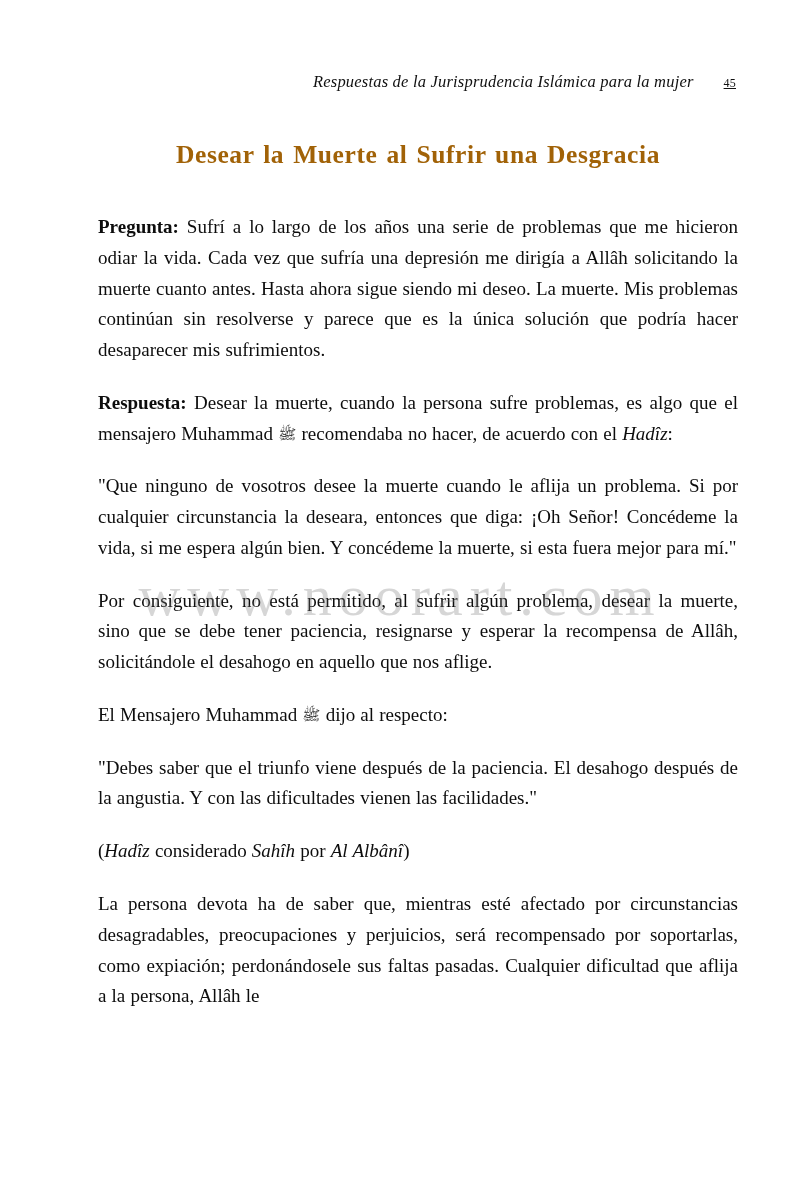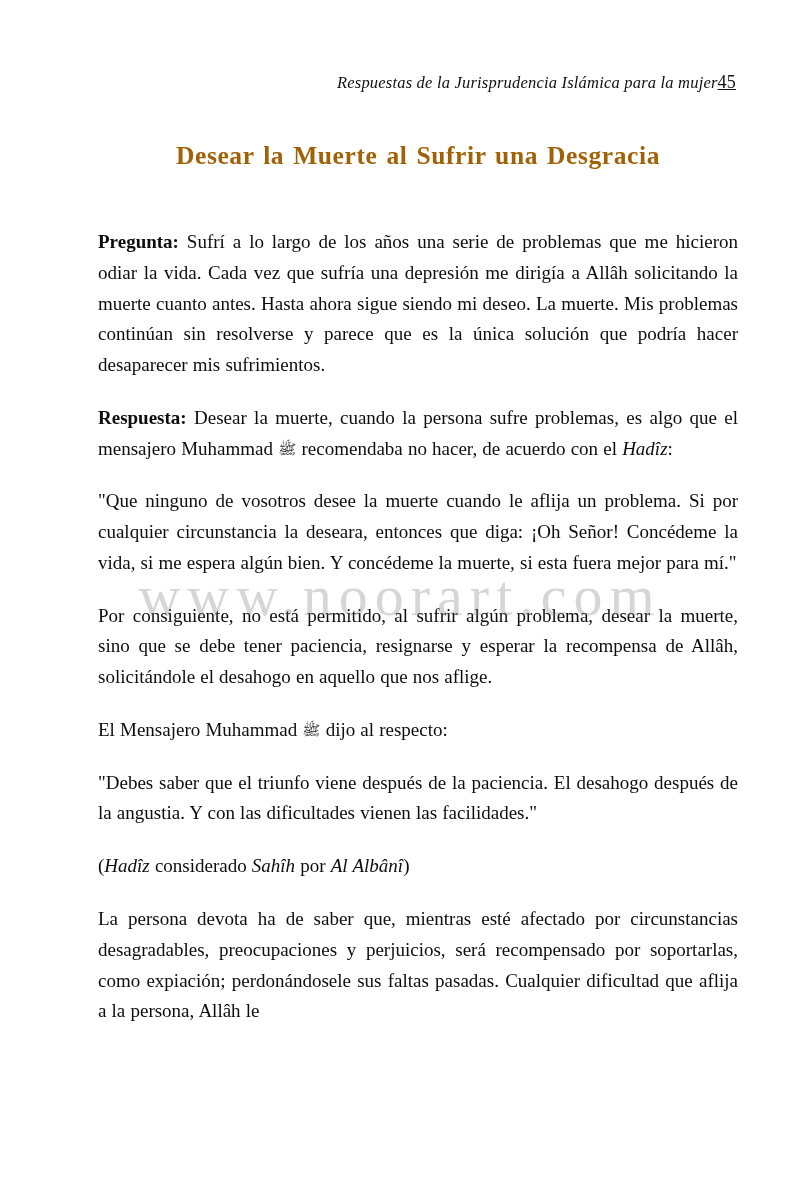--- a/index.html
+++ b/index.html
@@ -38,21 +38,22 @@
     font-size: 16.5px;
     letter-spacing: 0.2px;
     color: #111;
     padding-right: 2px;
   }
   .running-head .rh-title {
     white-space: nowrap;
   }
   .running-head .rh-page {
     font-style: normal;
-    font-size: 18px;
+    margin-left: 30px;
+    font-size: 12px;
     text-decoration: underline;
   }
 
   h1.chapter-title {
     font-size: 25.5px;
     font-weight: bold;
     text-align: center;
     margin: 48px 0 0 0;
     letter-spacing: 0.6px;
     word-spacing: 2px;
@@ -61,21 +62,21 @@
 
   p.para {
     font-size: 19px;
     line-height: 1.62;
     text-align: justify;
     text-justify: inter-word;
     margin: 22px 0 0 0;
     word-spacing: 0.4px;
   }
   p.first-para {
-    margin-top: 56px;
+    margin-top: 42px;
   }
   .lead {
     font-weight: bold;
   }
   .it {
     font-style: italic;
   }
   .sall {
     font-size: 15px;
     letter-spacing: -0.5px;

